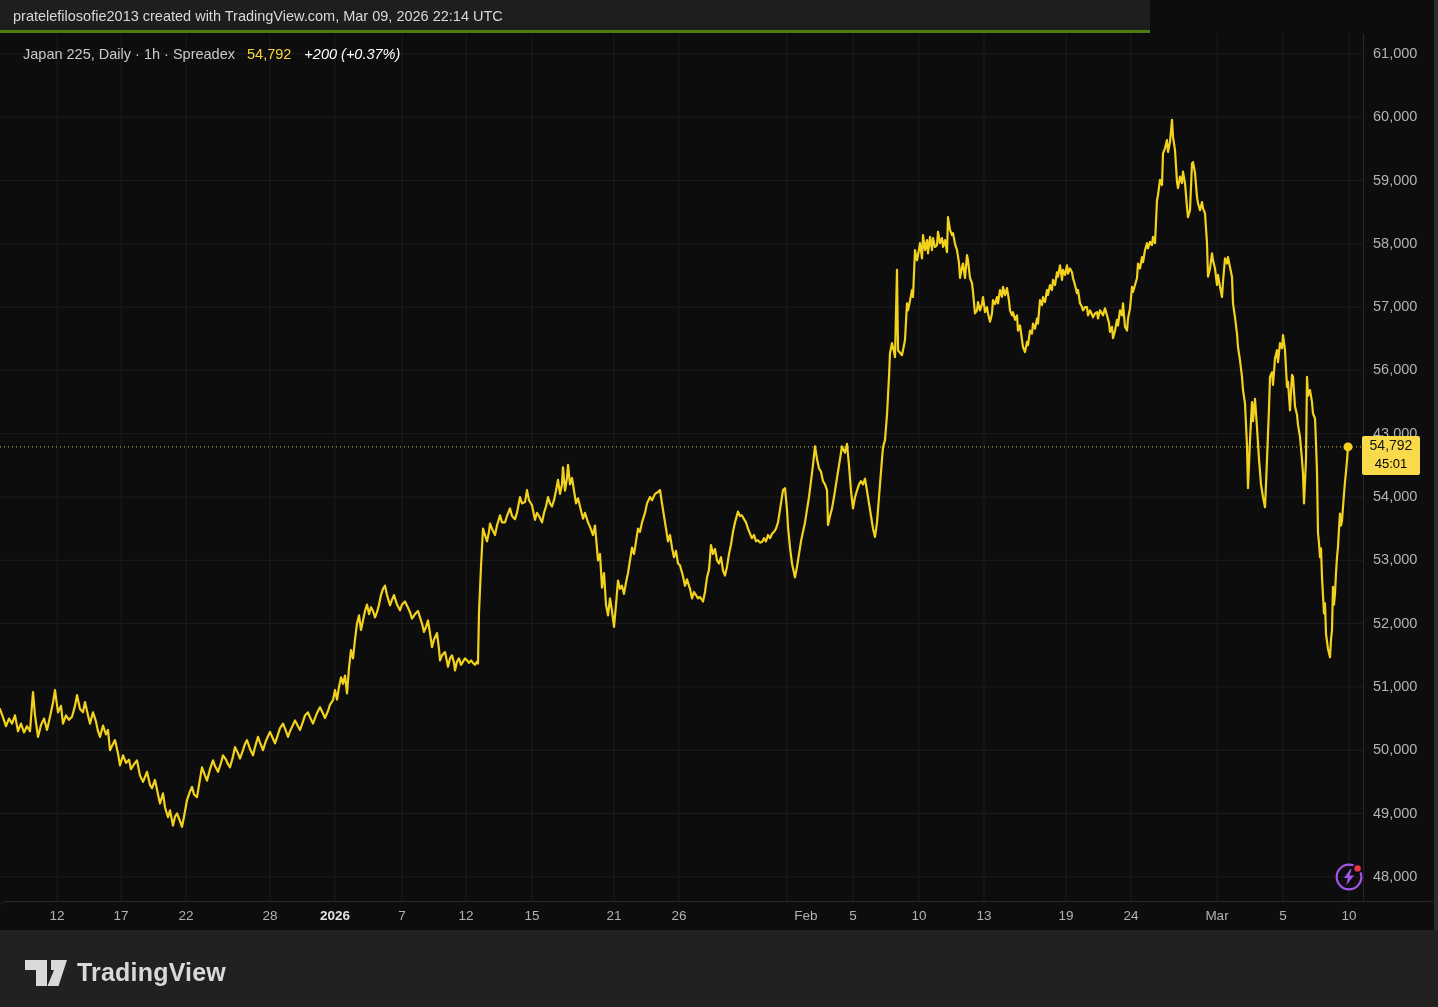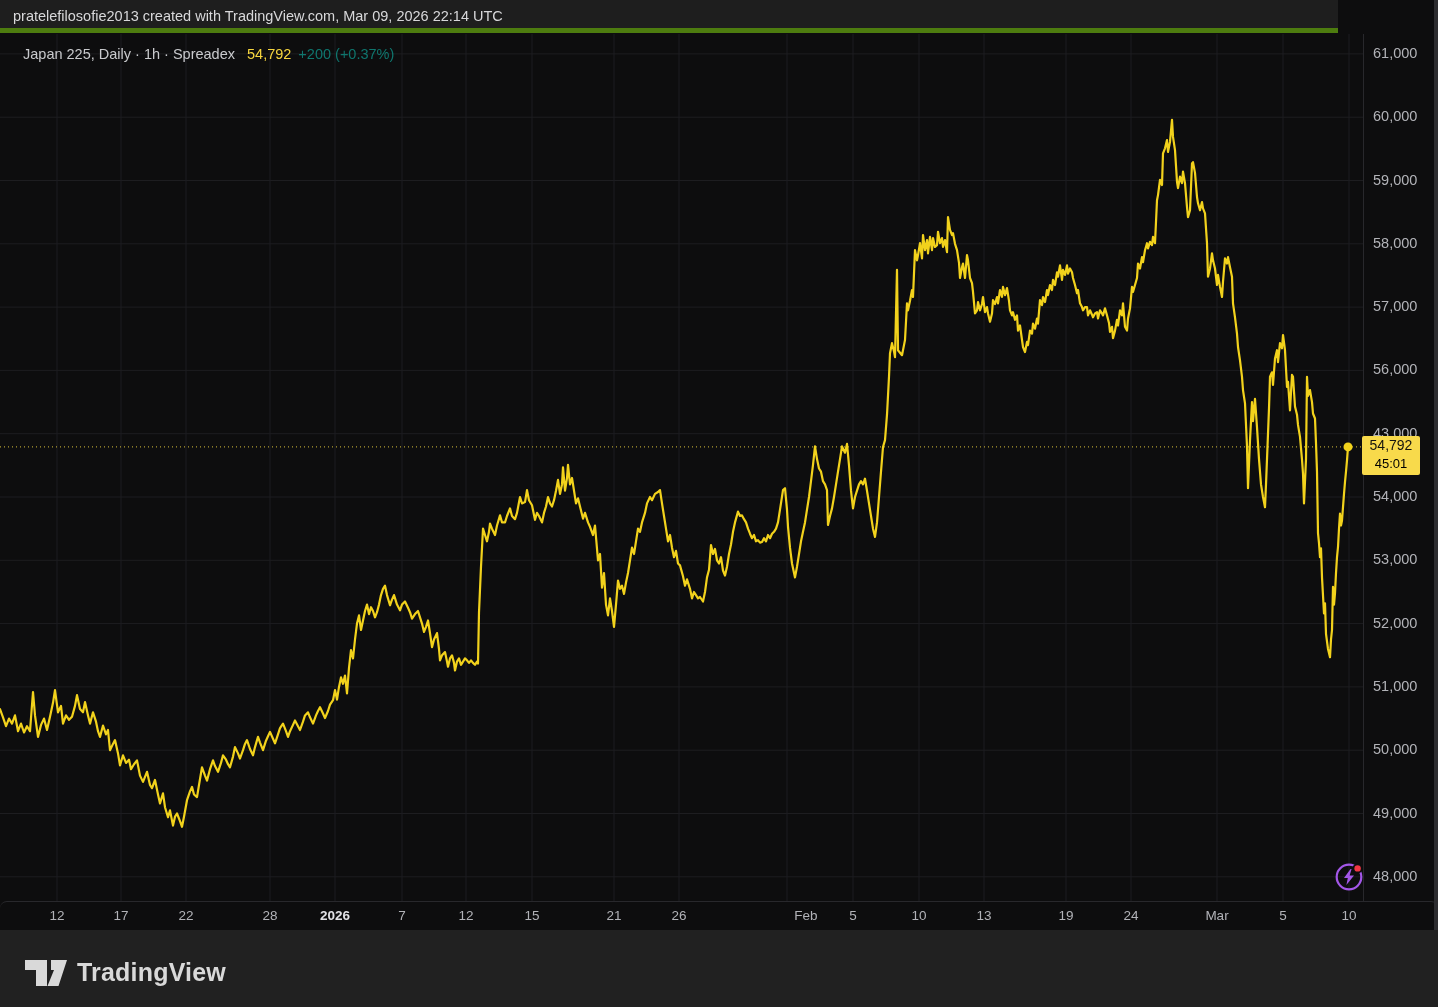--- a/index.html
+++ b/index.html
@@ -1,23 +1,23 @@
 <!DOCTYPE html>
 <html><head>
 <meta charset="utf-8">
 <style>
   html,body{margin:0;padding:0;background:#212121;font-family:"Liberation Sans",sans-serif;}
   #app{position:relative;width:1438px;height:1007px;background:#0d0d0e;overflow:hidden;}
-  .header{position:absolute;left:0;top:0;width:1338px;height:33px;background:#1e1e1e;
-          border-bottom:5px solid #4d7c0f;box-sizing:border-box;
+  .header{position:absolute;left:0;top:0;width:1150px;height:33px;background:#1e1e1e;
+          border-bottom:3px solid #4d7c0f;box-sizing:border-box;
           color:#d8d8da;font-size:14.5px;line-height:32px;padding-left:13px;}
   .plot-svg{position:absolute;left:0;top:34px;}
   .legend{position:absolute;left:23px;top:46px;font-size:14.5px;color:#c9cacd;white-space:nowrap;}
   .legend .val{color:#f6d63f;margin-left:12px;}
-  .legend .chg{color:#0f766e;margin-left:7px;}
+  .legend .chg{color:#ffffff;margin-left:13px;font-style:italic;}
   .y-axis{position:absolute;left:1363px;top:34px;width:75px;height:867px;
           border-left:1px solid #28282c;box-sizing:border-box;}
   .y-tick{position:absolute;left:9px;font-size:14.5px;color:#b2b3b8;}
   .x-axis{position:absolute;left:0;top:901px;width:1438px;height:14px;
           border-top:1px solid #28282c;box-sizing:border-box;border-radius:9px;}
   .x-tick{position:absolute;top:6px;font-size:13.5px;color:#b2b3b8;transform:translateX(-50%);}
   .x-tick.bold{font-weight:bold;color:#e2e2e6;}
   .price-badge{position:absolute;left:1362px;top:436px;width:58px;height:39px;background:#f8da4b;
                border-radius:2px;color:#15150f;text-align:center;font-size:14px;line-height:19px;z-index:5;}
   .price-badge .cd{font-size:13px;line-height:18px;color:#000000;}

